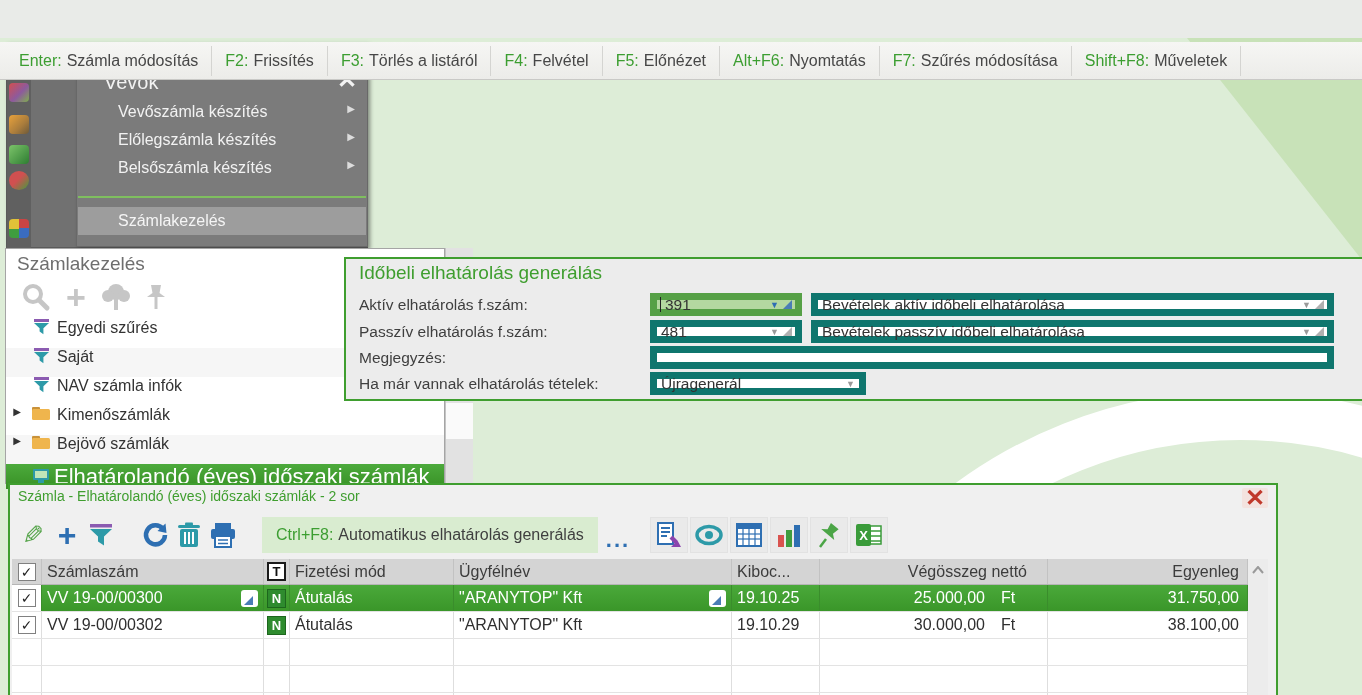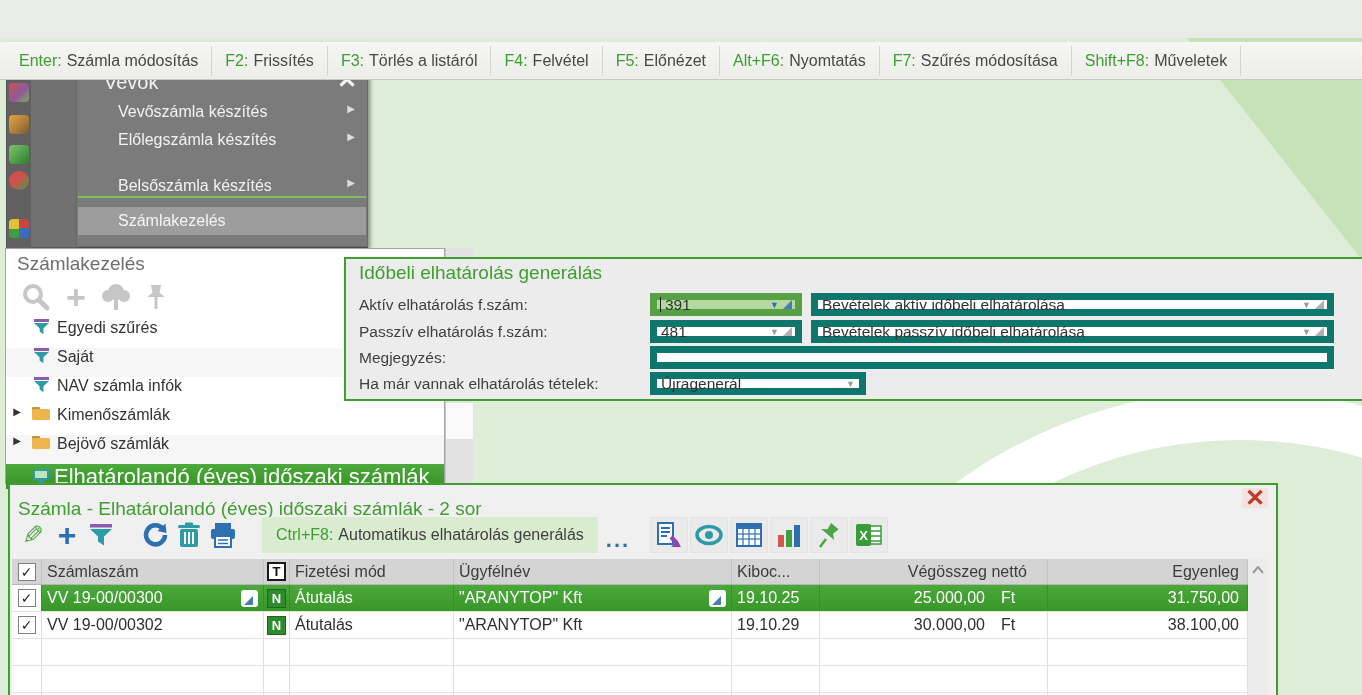--- a/index.html
+++ b/index.html
@@ -89,21 +89,21 @@
   .combo .dd.blue{color:#2e6db4;}
   .grip{width:0;height:0;border-left:9px solid transparent;border-bottom:9px solid #b0b0b0;margin-right:3px;}
   .grip.blue{border-bottom-color:#4a7db5;}
   .combo.green{background:#b4d8a0;border-color:#56a046;}
   .caret{width:1px;height:15px;background:#222;margin-left:3px;}
   .dcheck{position:absolute;right:12px;bottom:3px;color:#3fae3f;font-size:22px;font-weight:bold;}
 
   
   .gridwin{position:absolute;left:8px;top:483px;width:1270px;height:240px;background:#f0f0f0;
     border:2px solid #3f9e2f;}
-  .gridwin .gtitle{position:absolute;left:8px;top:3px;font-size:19px;color:#3f9e2f;white-space:nowrap;margin-top:10px;}
+  .gridwin .gtitle{position:absolute;left:8px;top:3px;font-size:14px;color:#3f9e2f;white-space:nowrap;}
   .gridwin .x-close{right:8px;top:3px;}
   .toolbar{position:absolute;left:6px;top:30px;right:8px;height:40px;display:flex;align-items:center;}
   .tbtn{width:34px;height:36px;display:flex;align-items:center;justify-content:center;cursor:default;}
   .tile{width:38px;height:36px;background:#eaeaea;border:1px solid #e2e2e2;margin-right:2px;
     display:flex;align-items:center;justify-content:center;cursor:default;}
   .pencil{font-size:26px;color:#55a44a;transform:scaleX(-1);}
   .bluplus{font-size:32px;color:#2e6fb2;font-weight:bold;line-height:30px;}
   .sp16{width:20px;} .sp14{width:22px;} .sp8{width:8px;} .sp18{width:20px;}
   .shortcutbtn{height:36px;background:#d9ecd0;display:flex;align-items:center;padding:0 14px;
     font-size:16px;white-space:nowrap;cursor:default;}
@@ -165,21 +165,21 @@
   <div class="title">Vevők</div>
   <div class="x-close x-white" style="right:10px;top:5px;">✕</div>
   <div class="vmenu-item" style="top:38px;">
     <span>Vevőszámla készítés</span>
     <span class="arr">▶</span>
   </div>
   <div class="vmenu-item" style="top:66px;">
     <span>Előlegszámla készítés</span>
     <span class="arr">▶</span>
   </div>
-  <div class="vmenu-item" style="top:94px;margin-top:18px;">
+  <div class="vmenu-item" style="top:94px;">
     <span>Belsőszámla készítés</span>
     <span class="arr">▶</span>
   </div>
   <div class="vdivider"></div>
   <div class="vhl">Számlakezelés</div>
 </div>
 
 <div class="panel">
   <div class="ptitle">Számlakezelés</div>
   <div class="picons">

